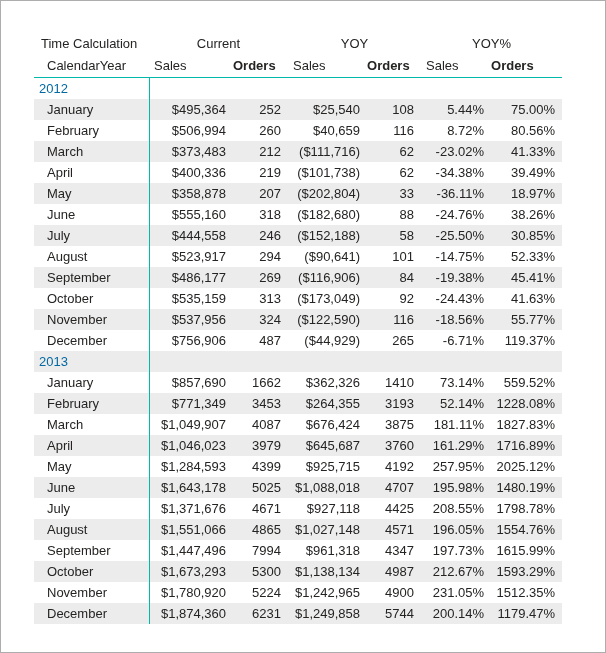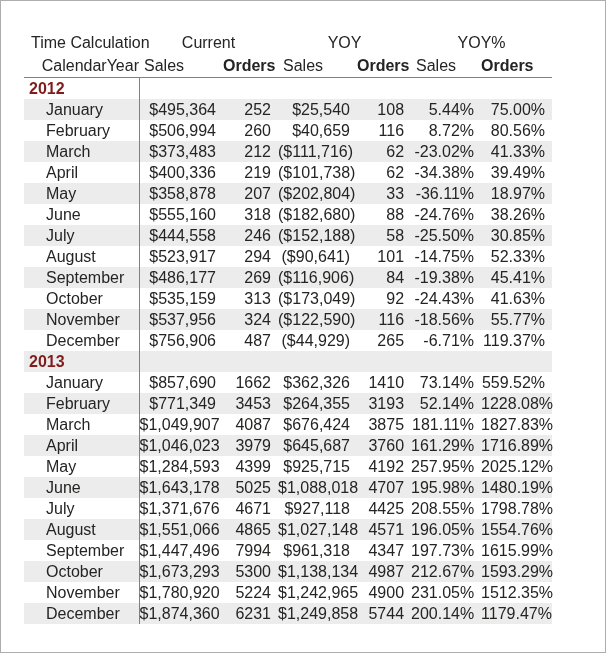--- a/index.html
+++ b/index.html
@@ -9,44 +9,44 @@
     box-sizing:border-box;
     border:1px solid var(--frame_border, #adadad);
     background:#fff;
     font-family:"Liberation Sans", sans-serif;
     color:var(--text, #252423);
     overflow:hidden;
   }
   table.matrix {
     border-collapse:collapse;
     table-layout:fixed;
-    margin:31px 0 0 23px;
+    margin:31px 0 0 33px;
     width:528px;
-    font-size:16px;
+    font-size:13px;
   }
   col.c-rowhdr { width:115px; }
   col.c-cur-sales { width:84px; }
   col.c-cur-orders { width:55px; }
   col.c-yoy-sales { width:79px; }
   col.c-yoy-orders { width:54px; }
   col.c-yoyp-sales { width:70px; }
   col.c-yoyp-orders { width:71px; }
 
   th { font-weight:normal; padding:0; white-space:nowrap; }
   tr.h1 th { height:22px; }
   th.corner { text-align:left; padding-left:7px; }
   th.group { }
   tr.h2 th { height:23px; border-bottom:1px solid var(--accent, #01b8aa); }
-  th.rowhdr-label { text-align:right; padding-left:13px; }
+  th.rowhdr-label { text-align:left; padding-left:13px; }
   th.sales-h { text-align:left; padding-left:5px; }
   th.orders-h { text-align:left; padding-right:7px;font-weight:bold; }
 
   tbody td { height:21px; padding:0; white-space:nowrap; }
-  td.rowhdr { border-right:1px solid var(--accent, #01b8aa); text-align:left; padding-left:22px; }
-  tr.year td.rowhdr { font-weight:bold; color:#7f1d1d; padding-left:5px; }
+  td.rowhdr { border-right:1px solid var(--accent, #01b8aa); text-align:left; padding-left:13px; }
+  tr.year td.rowhdr { font-weight:normal; color:#0369a1; padding-left:5px; }
   td.val { text-align:right; padding-right:7px; }
   tr.band { background:var(--band, #ececec); }
 </style>
 </head>
 <body>
 
 <div class="frame">
   <table class="matrix">
     <colgroup>
       <col class="c-rowhdr">

